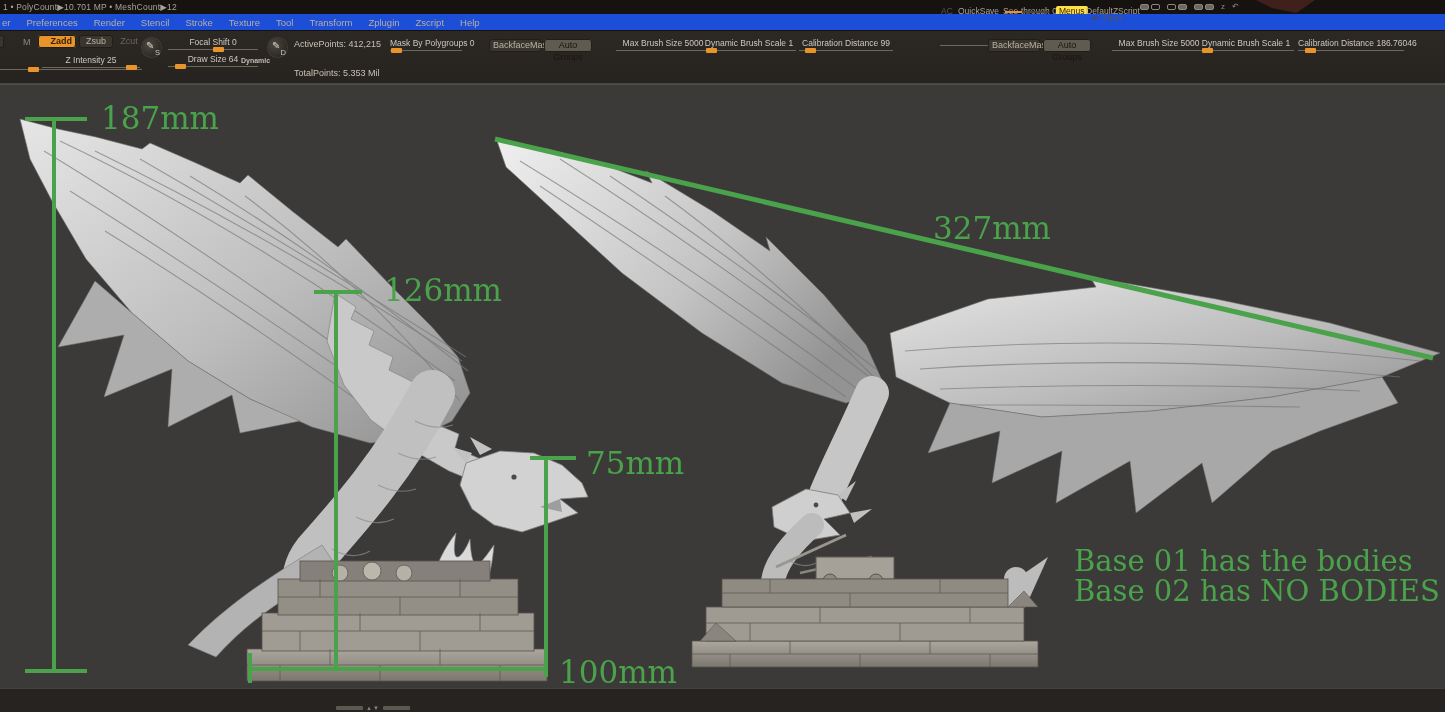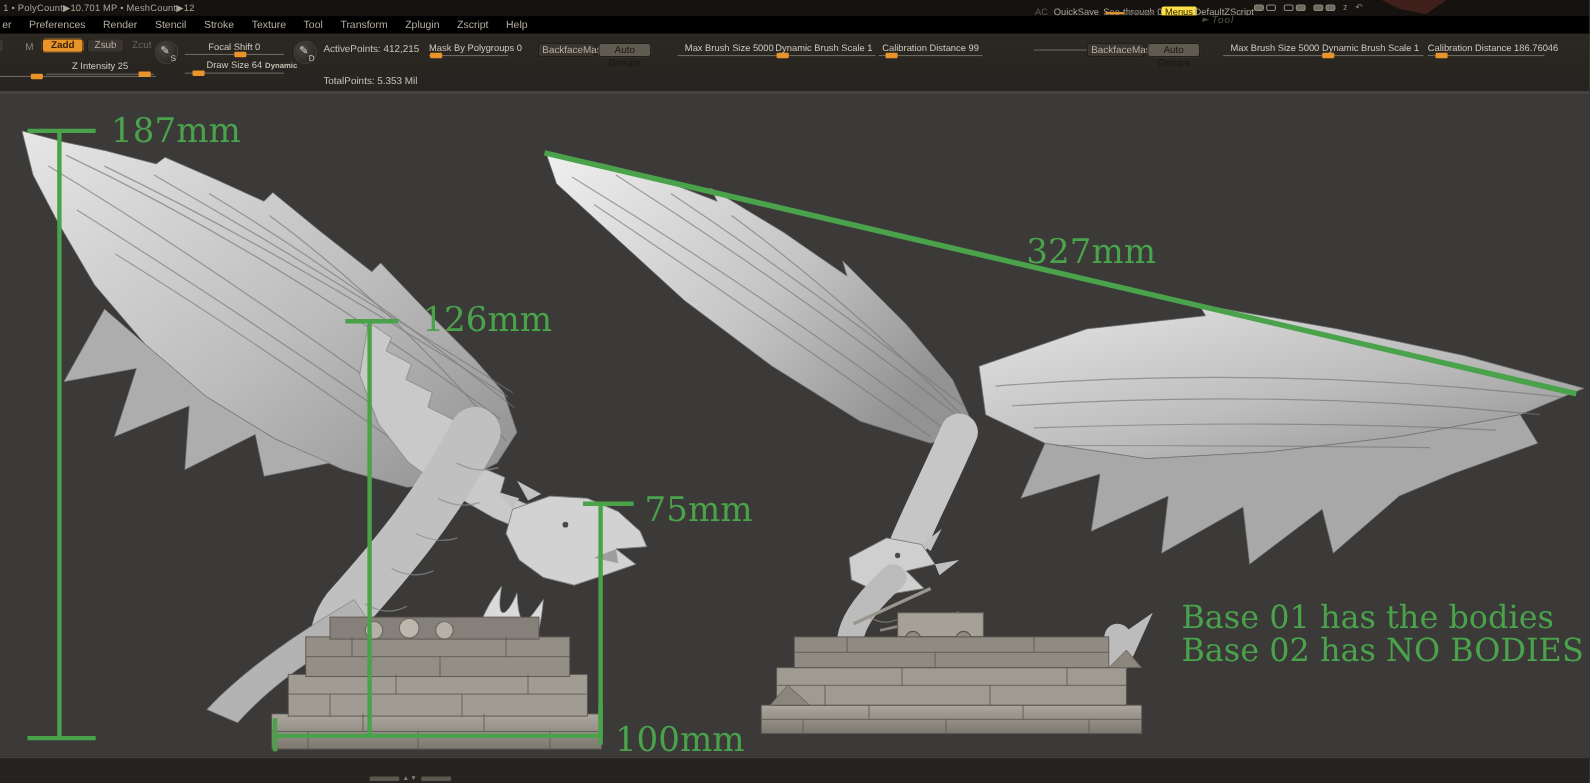--- a/index.html
+++ b/index.html
@@ -18,33 +18,33 @@
   .see-slider .fill { position:absolute; left:0; top:0; width:17px; height:2px; background:#e8942a; }
   .tb-icons { position:absolute; left:1140px; top:2px; display:flex; gap:7px; align-items:center; color:#8e877b; font-size:8px; }
   .mini-pair { display:inline-flex; gap:2px; align-items:center; }
   .mini-rect { width:9px; height:6px; border:1px solid #8e877b; border-radius:2px; display:inline-block; }
   .mini-rect.f { background:#6d675d; }
   .red-arrow { position:absolute; left:1243px; top:0; width:72px; height:13px;
     background:#3f201a; clip-path:polygon(18% 0, 100% 0, 74% 100%, 40% 62%); }
 
   
   .menubar { position:absolute; left:0; top:14px; width:1445px; height:17px;
-    background:#000000; color:#b7ae9f; font-size:9.5px; display:flex; align-items:center; gap:0;
+    background:#1d4ed8; color:#b7ae9f; font-size:9.5px; display:flex; align-items:center; gap:0;
     border-bottom:1px solid #15120e; }
   .menu-item { padding:0 8px; cursor:default; }
   .menu-item:first-child { padding-left:2px; }
 
   
   .shelf { position:absolute; left:0; top:31px; width:1445px; height:53px;
     background:linear-gradient(#2c2924,#262320); border-bottom:1px solid #4b4843; color:#c7c1b5; }
   .lbl { position:absolute; font-size:9px; white-space:nowrap; }
   .btn { position:absolute; font-size:9px; line-height:12px; height:13px; text-align:center;
     background:#3a362f; color:#b7b1a4; border-radius:3px; padding:0 4px;
     box-shadow:inset 0 0 0 1px #211e19; }
-  .btn.orange { background:#e8942a; color:#382404; font-weight:bold; }
+  .btn.orange { background:#e8942a; color:#382404; font-weight:bold;text-align:right; }
   .btn.light { background:#5f5b51; color:#19160f; }
   .btn.ghost { background:none; box-shadow:none; color:#6b6459; }
   .slider { position:absolute; height:13px; font-size:8.5px; color:#cdc8bd; text-align:center;
     border-bottom:1px solid #6d675c; white-space:nowrap; }
   .slider .knob { position:absolute; bottom:-3px; width:11px; height:5px; background:#e8942a; border-radius:1px; }
   .track { position:absolute; height:1px; background:#6d675c; }
   .track .knob { position:absolute; top:-2px; width:11px; height:5px; background:#e8942a; border-radius:1px; }
   .brush-ic { position:absolute; width:19px; height:19px; border-radius:50%;
     background:radial-gradient(circle at 35% 35%, #4a463f, #211e19); box-shadow:0 0 0 1px #443f37;
     color:#d8d3c8; font-size:9px; }

